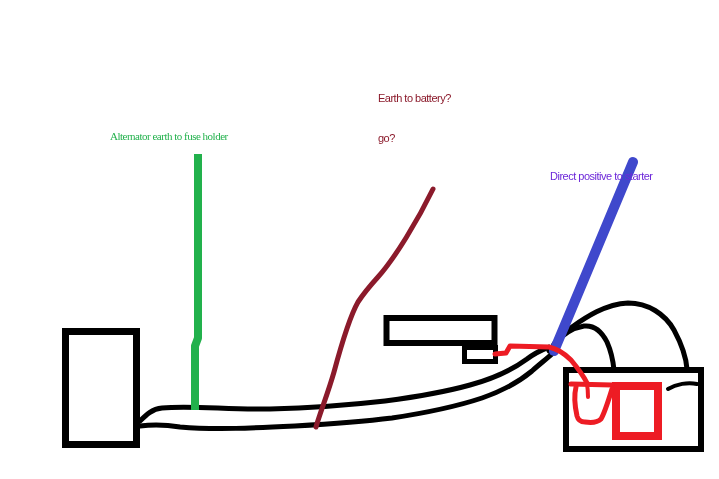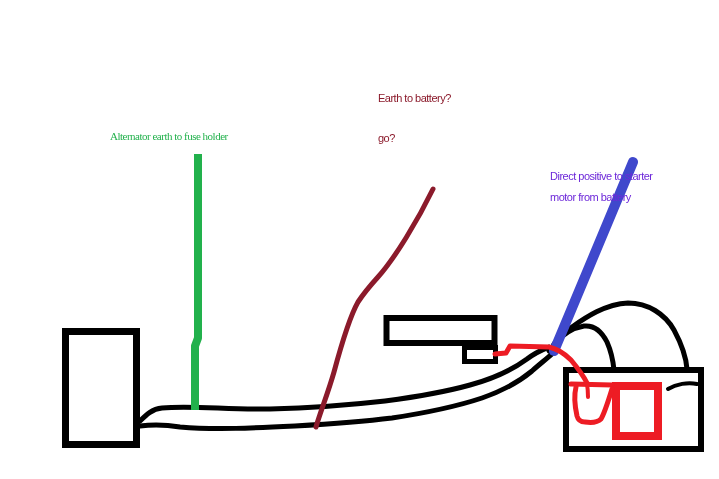--- a/index.html
+++ b/index.html
@@ -66,16 +66,15 @@
   <div class="annotation" style="left: 378px; top: 88px; color: rgb(139, 26, 43);">
     <span>Earth to battery?</span>
   </div>
 
   <div class="annotation" style="left: 378px; top: 128px; color: rgb(139, 26, 43);">
     <span>go?</span>
   </div>
 
   <div class="annotation" style="left: 550px; top: 119px; color: #6d28d9; margin-top: 47px;">
     <span>Direct positive to starter</span>
-    <span>motor from battery</span>
   </div>
 
 </div>
 
 </body></html>

